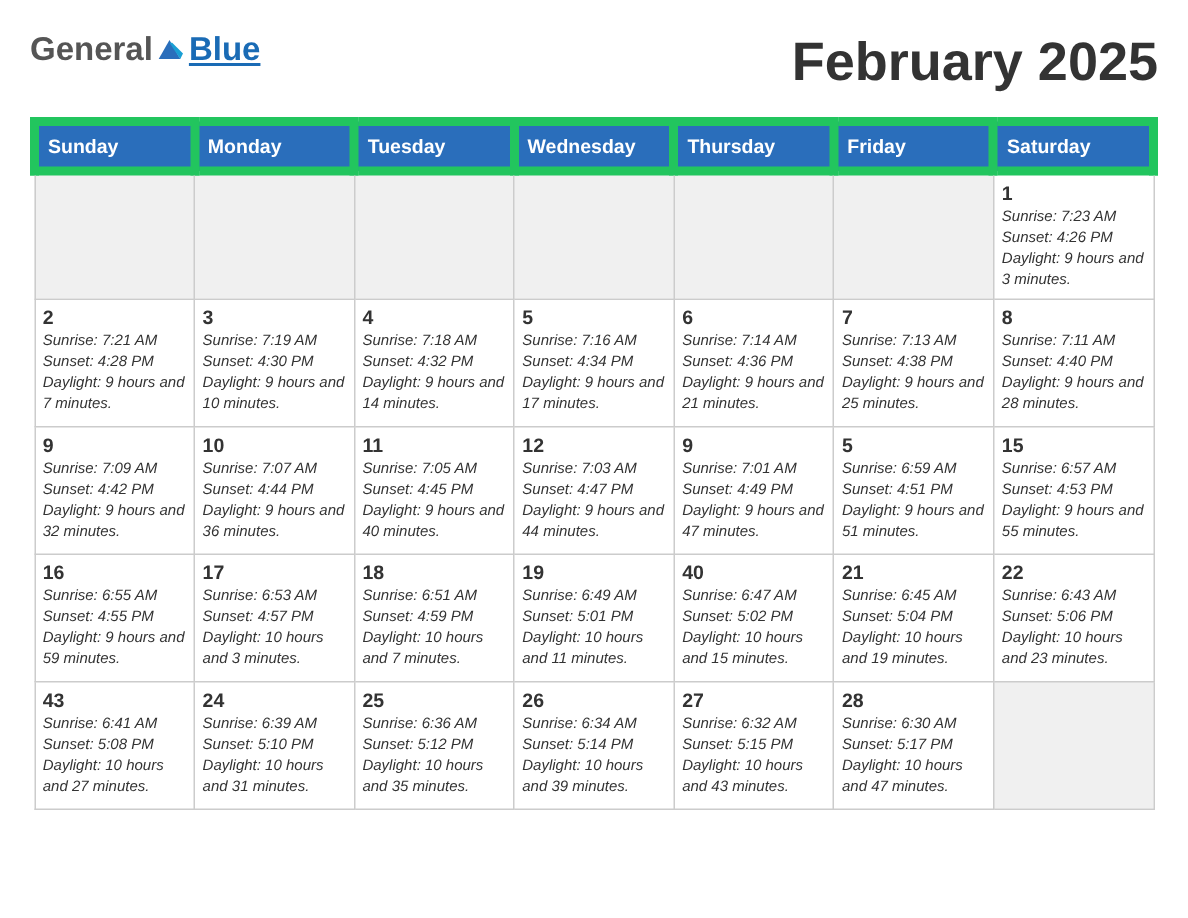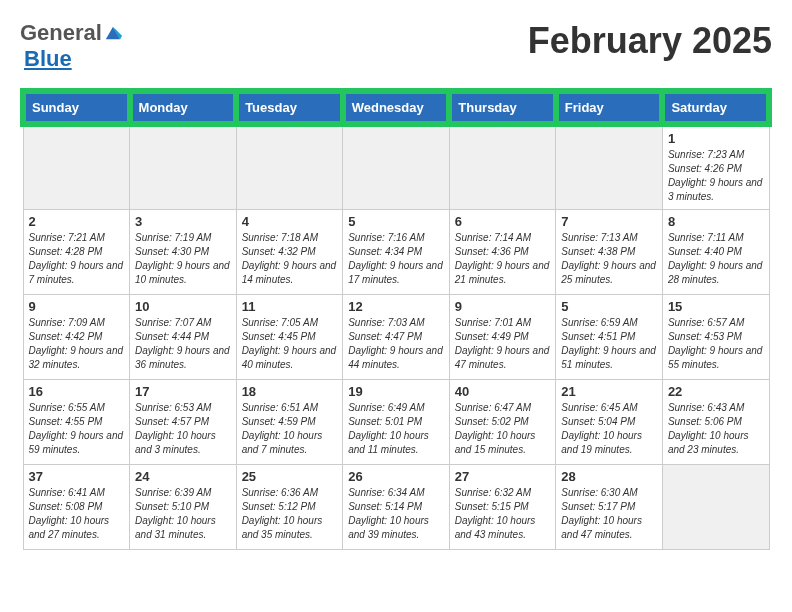--- a/index.html
+++ b/index.html
@@ -11,21 +11,21 @@
       padding: 20px;
     }
     .header {
       display: flex;
       justify-content: space-between;
       align-items: flex-start;
       margin-bottom: 16px;
     }
     .logo {
       display: flex;
-      flex-direction: column;
+      flex-direction: row;
       align-items: flex-start;
     }
     .logo-text {
       display: flex;
       align-items: center;
       font-size: 22px;
       font-weight: bold;
       color: #333;
     }
     .logo-general { color: #555; font-weight: bold; }
@@ -218,21 +218,21 @@
           <span class="day-num">21</span>
           <div class="day-detail">Sunrise: 6:45 AM<br>Sunset: 5:04 PM<br>Daylight: 10 hours and 19 minutes.</div>
         </td>
         <td>
           <span class="day-num">22</span>
           <div class="day-detail">Sunrise: 6:43 AM<br>Sunset: 5:06 PM<br>Daylight: 10 hours and 23 minutes.</div>
         </td>
       </tr>
       <tr>
         <td>
-          <span class="day-num">37</span>
+          <span class="day-num">43</span>
           <div class="day-detail">Sunrise: 6:41 AM<br>Sunset: 5:08 PM<br>Daylight: 10 hours and 27 minutes.</div>
         </td>
         <td>
           <span class="day-num">24</span>
           <div class="day-detail">Sunrise: 6:39 AM<br>Sunset: 5:10 PM<br>Daylight: 10 hours and 31 minutes.</div>
         </td>
         <td>
           <span class="day-num">25</span>
           <div class="day-detail">Sunrise: 6:36 AM<br>Sunset: 5:12 PM<br>Daylight: 10 hours and 35 minutes.</div>
         </td>

